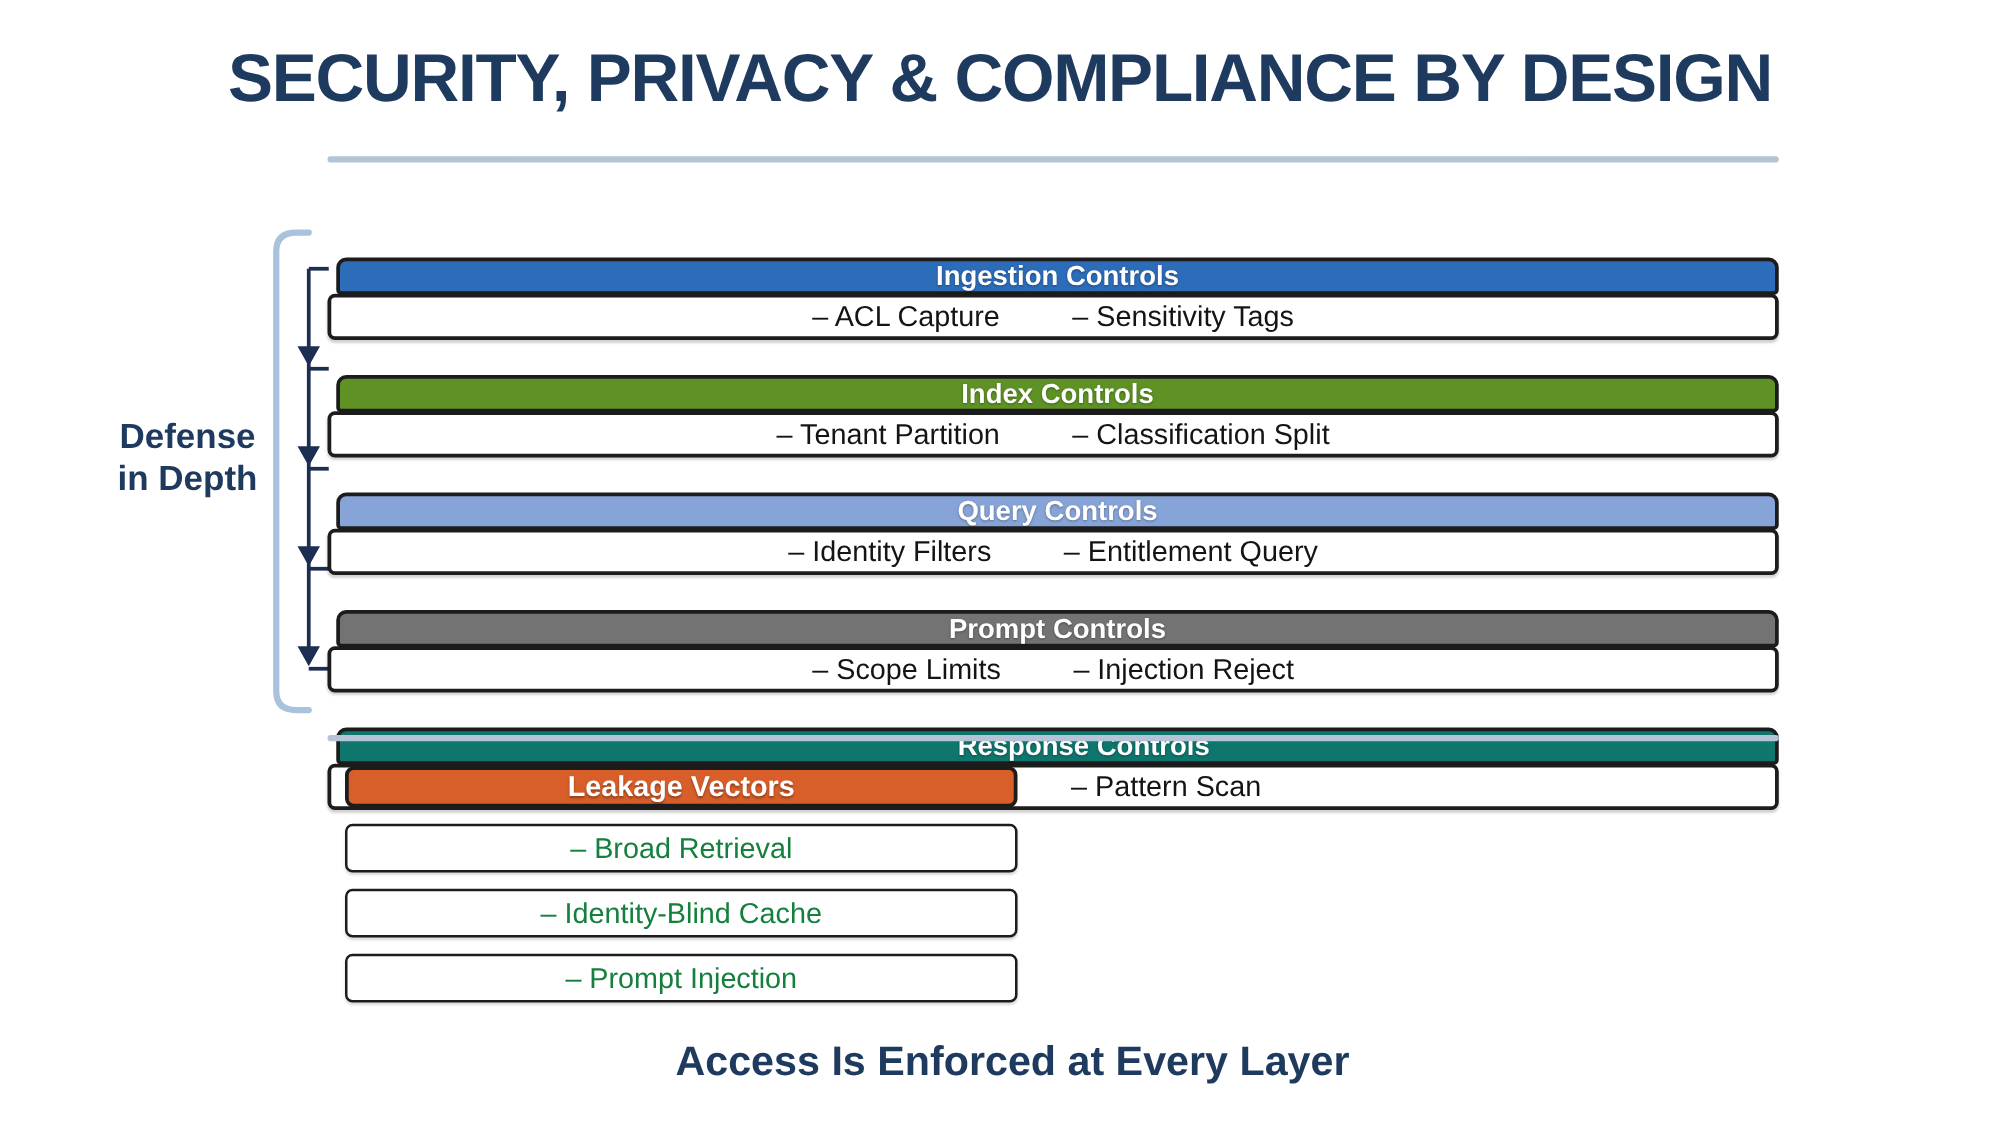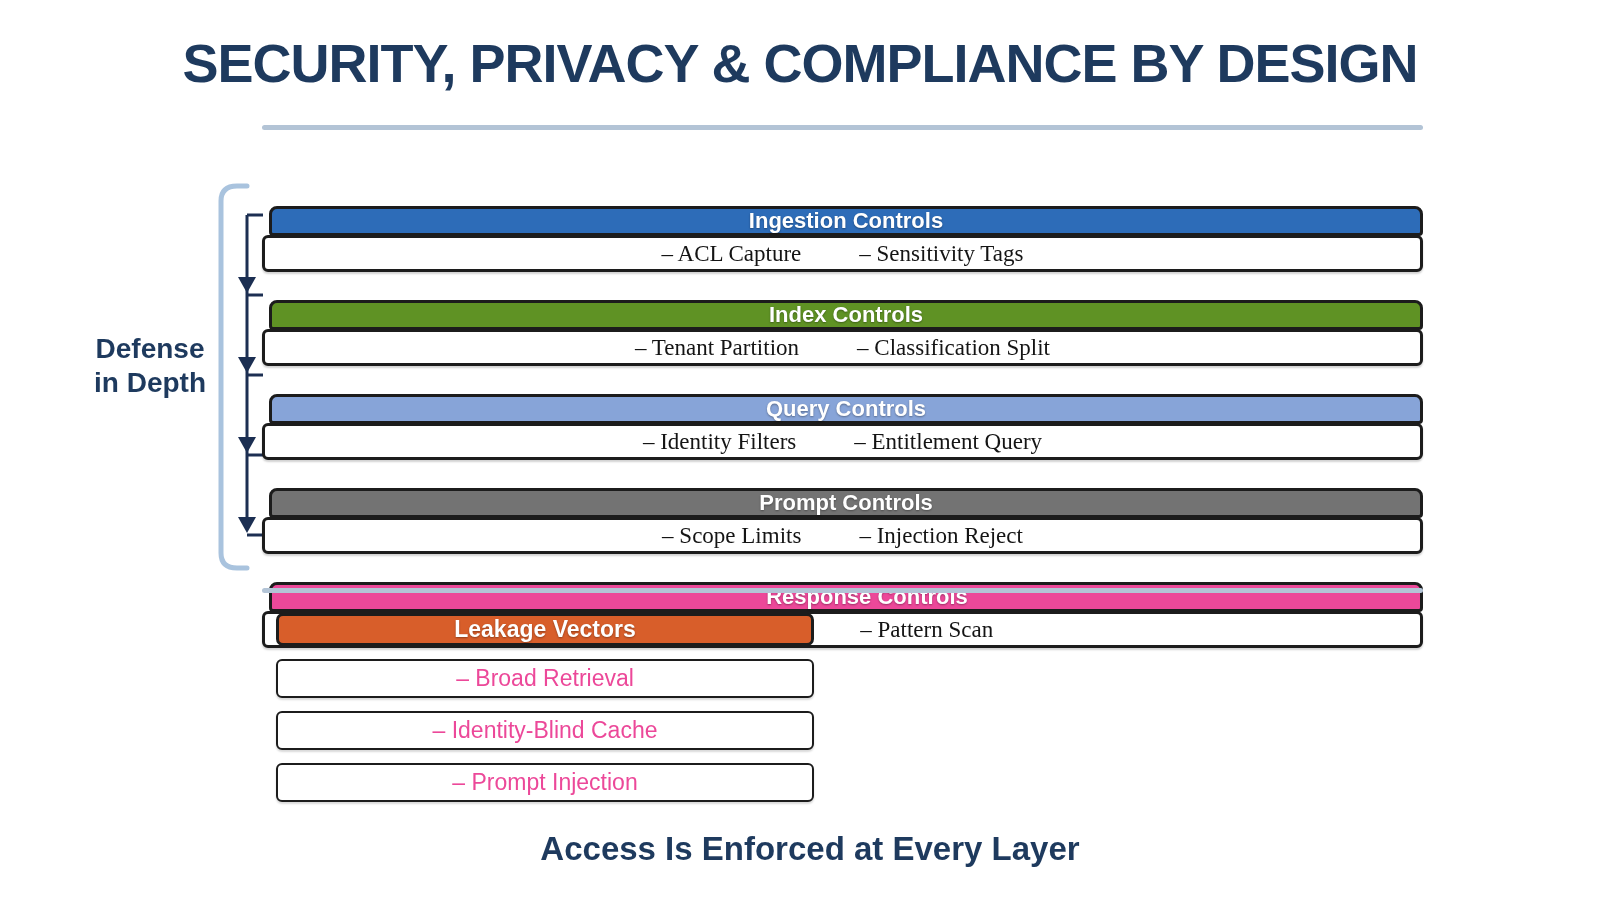--- a/index.html
+++ b/index.html
@@ -59,21 +59,20 @@
     height: 37px;
     margin-top: -1px;
     background: #ffffff;
     border: 3px solid #1c1c1c;
     border-radius: 6px;
     display: flex; align-items: center; justify-content: center;
     gap: 58px;
     font-size: 23px;
     color: #141414;
     box-shadow: 0 2px 2px rgba(0,0,0,0.18);
-    font-family: Liberation Serif, serif;
   }
 
   .col { position: absolute; top: 613px; }
   .col-left { left: 276px; width: 538px; }
   .col-right { left: 845px; width: 578px; }
   .col-header {
     box-sizing: border-box;
     height: 33px;
     border: 3px solid #1c1c1c;
     border-radius: 7px;
@@ -84,21 +83,21 @@
   }
   .col-box {
     box-sizing: border-box;
     margin-top: 13px;
     height: 39px;
     background: #ffffff;
     border: 2px solid #1c1c1c;
     border-radius: 6px;
     display: flex; align-items: center; justify-content: center;
     font-size: 23px;
-    color: #ec4899;
+    color: #15803d;
     box-shadow: 0 2px 2px rgba(0,0,0,0.15);
   }
   .col-box-tall {
     box-sizing: border-box;
     margin-top: 11px;
     height: 146px;
     background: #ffffff;
     border: 2px solid #1c1c1c;
     border-radius: 6px;
     display: flex; flex-direction: column;
@@ -176,21 +175,21 @@
 
     <div class="layer">
       <div class="layer-header" style="background-color: #737373;">Prompt Controls</div>
       <div class="layer-body">
         <span>– Scope Limits</span>
         <span>– Injection Reject</span>
       </div>
     </div>
 
     <div class="layer">
-      <div class="layer-header" style="background-color: #ec4899; padding-left: 42px;">Response Controls</div>
+      <div class="layer-header" style="background-color: #0f766e; padding-left: 42px;">Response Controls</div>
       <div class="layer-body">
         <span>– Redaction</span>
         <span>– Pattern Scan</span>
       </div>
     </div>
 
   </div>
 
   <div class="divider divider-mid"></div>
 

